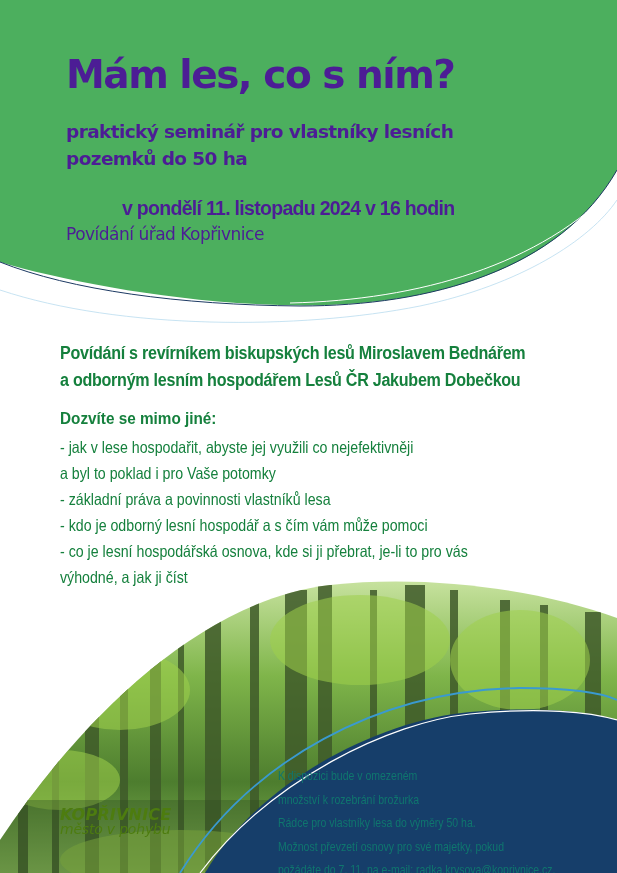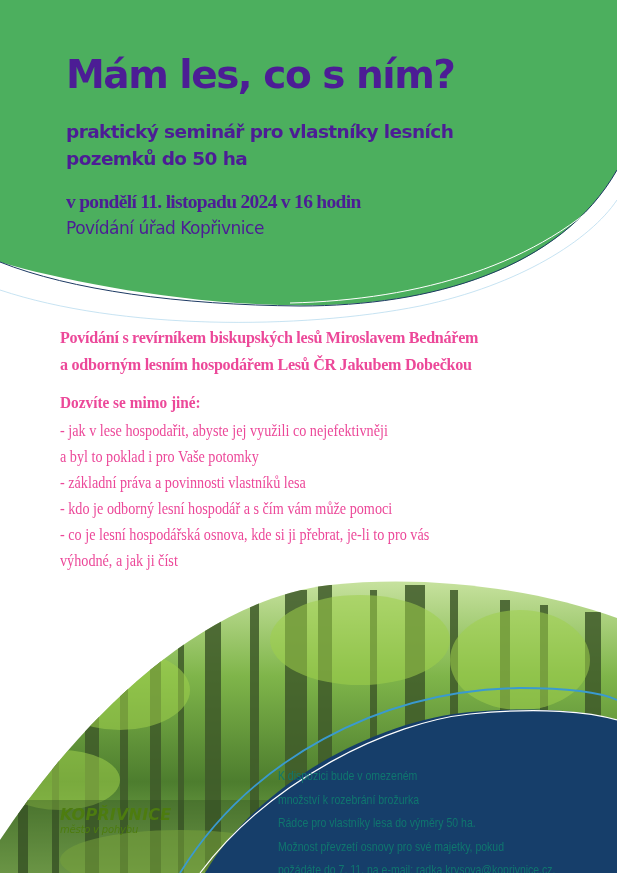--- a/index.html
+++ b/index.html
@@ -1,33 +1,33 @@
 <!DOCTYPE html>
 <html><head>
 <meta charset="utf-8">
 <style>
   html, body { margin:0; padding:0; }
   body { width:617px; height:873px; position:relative; overflow:hidden; background:#ffffff; font-family:"DejaVu Sans", sans-serif; }
   .layer { position:absolute; left:0; top:0; width:617px; height:873px; }
   #header-text { position:absolute; left:66px; top:52px; color:#4c1d95; }
   .title { font-family:"DejaVu Sans", sans-serif; font-weight:bold; font-size:39px; letter-spacing:-1.5px; line-height:46px; margin:0; }
   .subtitle { font-family:"DejaVu Sans", sans-serif; font-weight:bold; font-size:18.5px; letter-spacing:-0.6px; line-height:27px; margin-top:20px; }
-  .date { font-family:Liberation Serif, serif; font-weight:bold; font-size:19.5px; letter-spacing:-0.7px; line-height:26px; margin-top:17px; }
+  .date { font-family:Liberation Sans, sans-serif; font-weight:bold; font-size:19.5px; letter-spacing:-0.7px; line-height:26px; margin-top:23px;text-align:right; }
   .venue { font-family:"DejaVu Sans", sans-serif; font-size:17px; letter-spacing:-0.5px; line-height:26px; }
-  #mid { position:absolute; left:60px; top:324px; color:#ec4899; font-family:Liberation Serif, serif; }
+  #mid { position:absolute; left:60px; top:340px; color:#15803d; font-family:Liberation Sans, sans-serif; }
   .speakers { font-weight:bold; font-size:17.5px; line-height:27px; letter-spacing:-0.3px; transform:scaleX(0.92); transform-origin:left; white-space:nowrap; }
   .learn { font-weight:bold; font-size:17px; margin-top:14px; line-height:22px; transform:scaleX(0.9); transform-origin:left; }
   .bullets { font-size:16.5px; line-height:26px; margin-top:4px; transform:scaleX(0.86); transform-origin:left; white-space:nowrap; }
   .bullets div { padding-left:0; }
   .cont { padding-left:8px; }
   #info { position:absolute; right:61px; top:764px; text-align:left; color:#0f766e; font-family:"Liberation Sans", sans-serif; font-size:12.8px; line-height:23.5px; }
   #info div { transform:scaleX(0.82); transform-origin:right; white-space:nowrap; }
   #logo { position:absolute; left:60px; top:806px; color:#4d7c0f;font-style:italic; }
   .logo-name { font-family:"DejaVu Sans", sans-serif; font-weight:bold; font-size:16px; letter-spacing:0.2px; line-height:18px; }
-  .logo-tag { font-family:"DejaVu Sans", sans-serif; font-size:10px; line-height:11px; letter-spacing:-0.2px; }
+  .logo-tag { font-family:"DejaVu Sans", sans-serif; font-size:14px; line-height:11px; letter-spacing:-0.2px; }
 </style>
 </head>
 <body>
 
 <svg class="layer" viewBox="0 0 617 873" xmlns="http://www.w3.org/2000/svg">
   <defs>
     <linearGradient id="sky" x1="0" y1="0" x2="0" y2="1">
       <stop offset="0" stop-color="#cfe7a8"></stop>
       <stop offset="0.35" stop-color="#7fb54a"></stop>
       <stop offset="0.7" stop-color="#4d7d2e"></stop>

